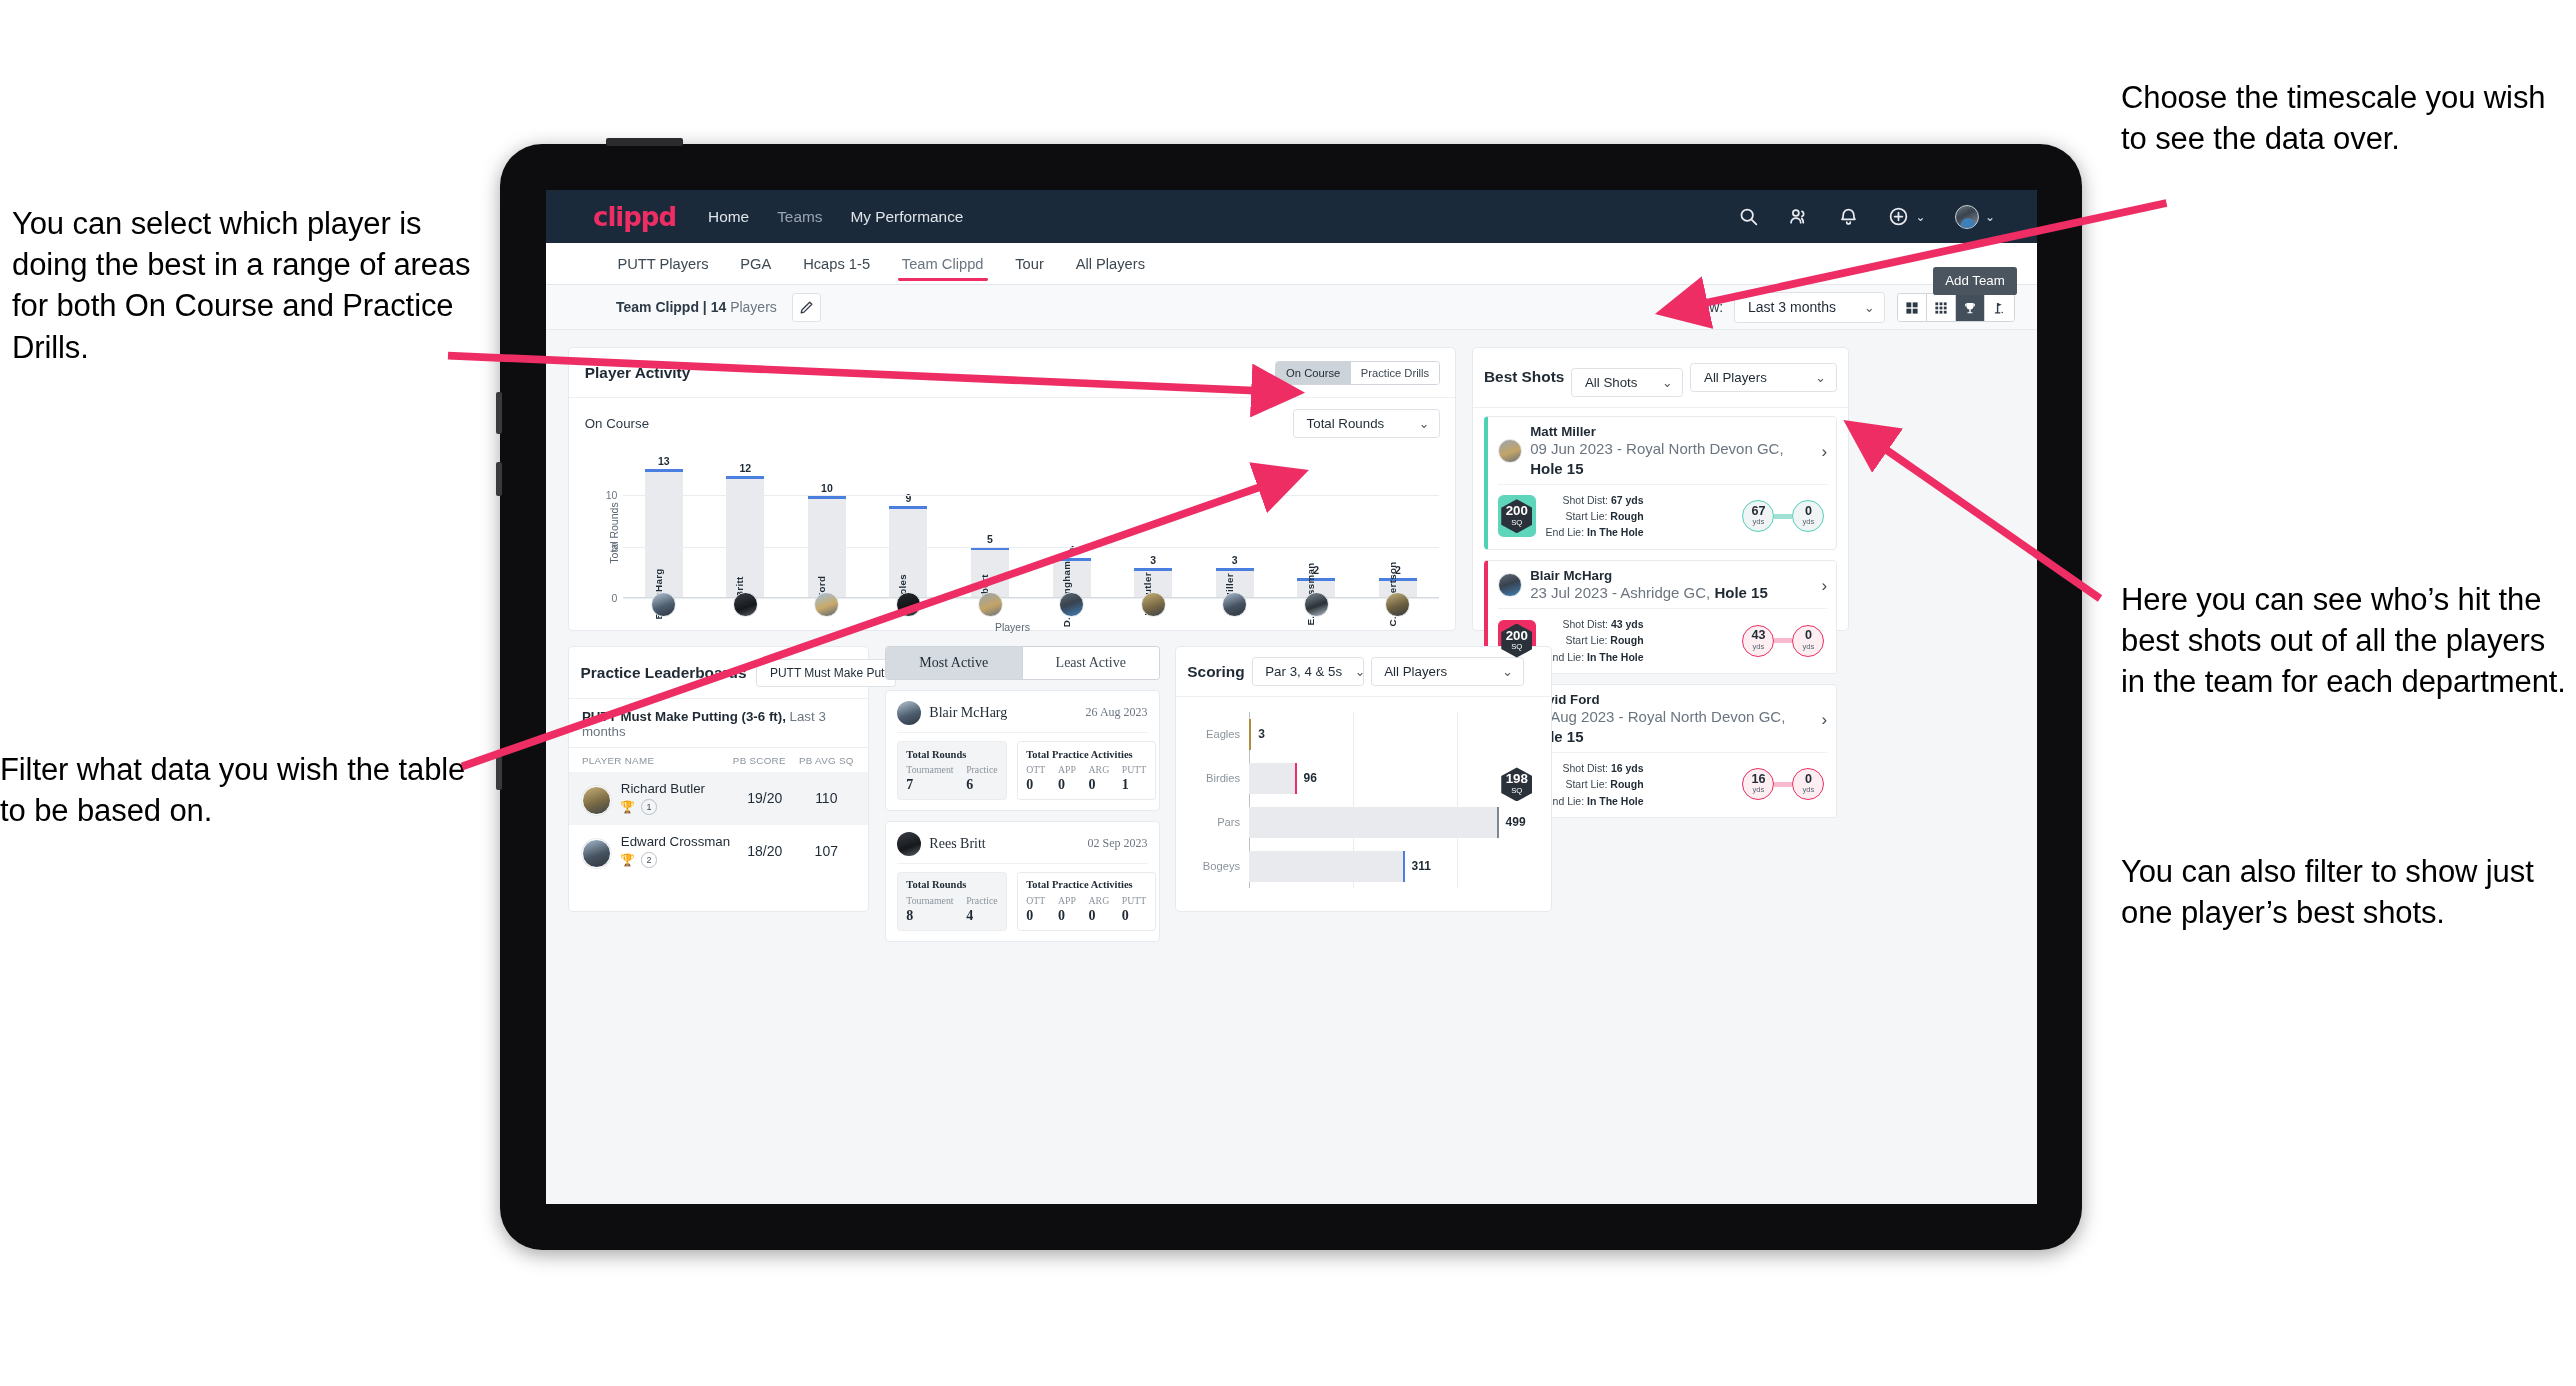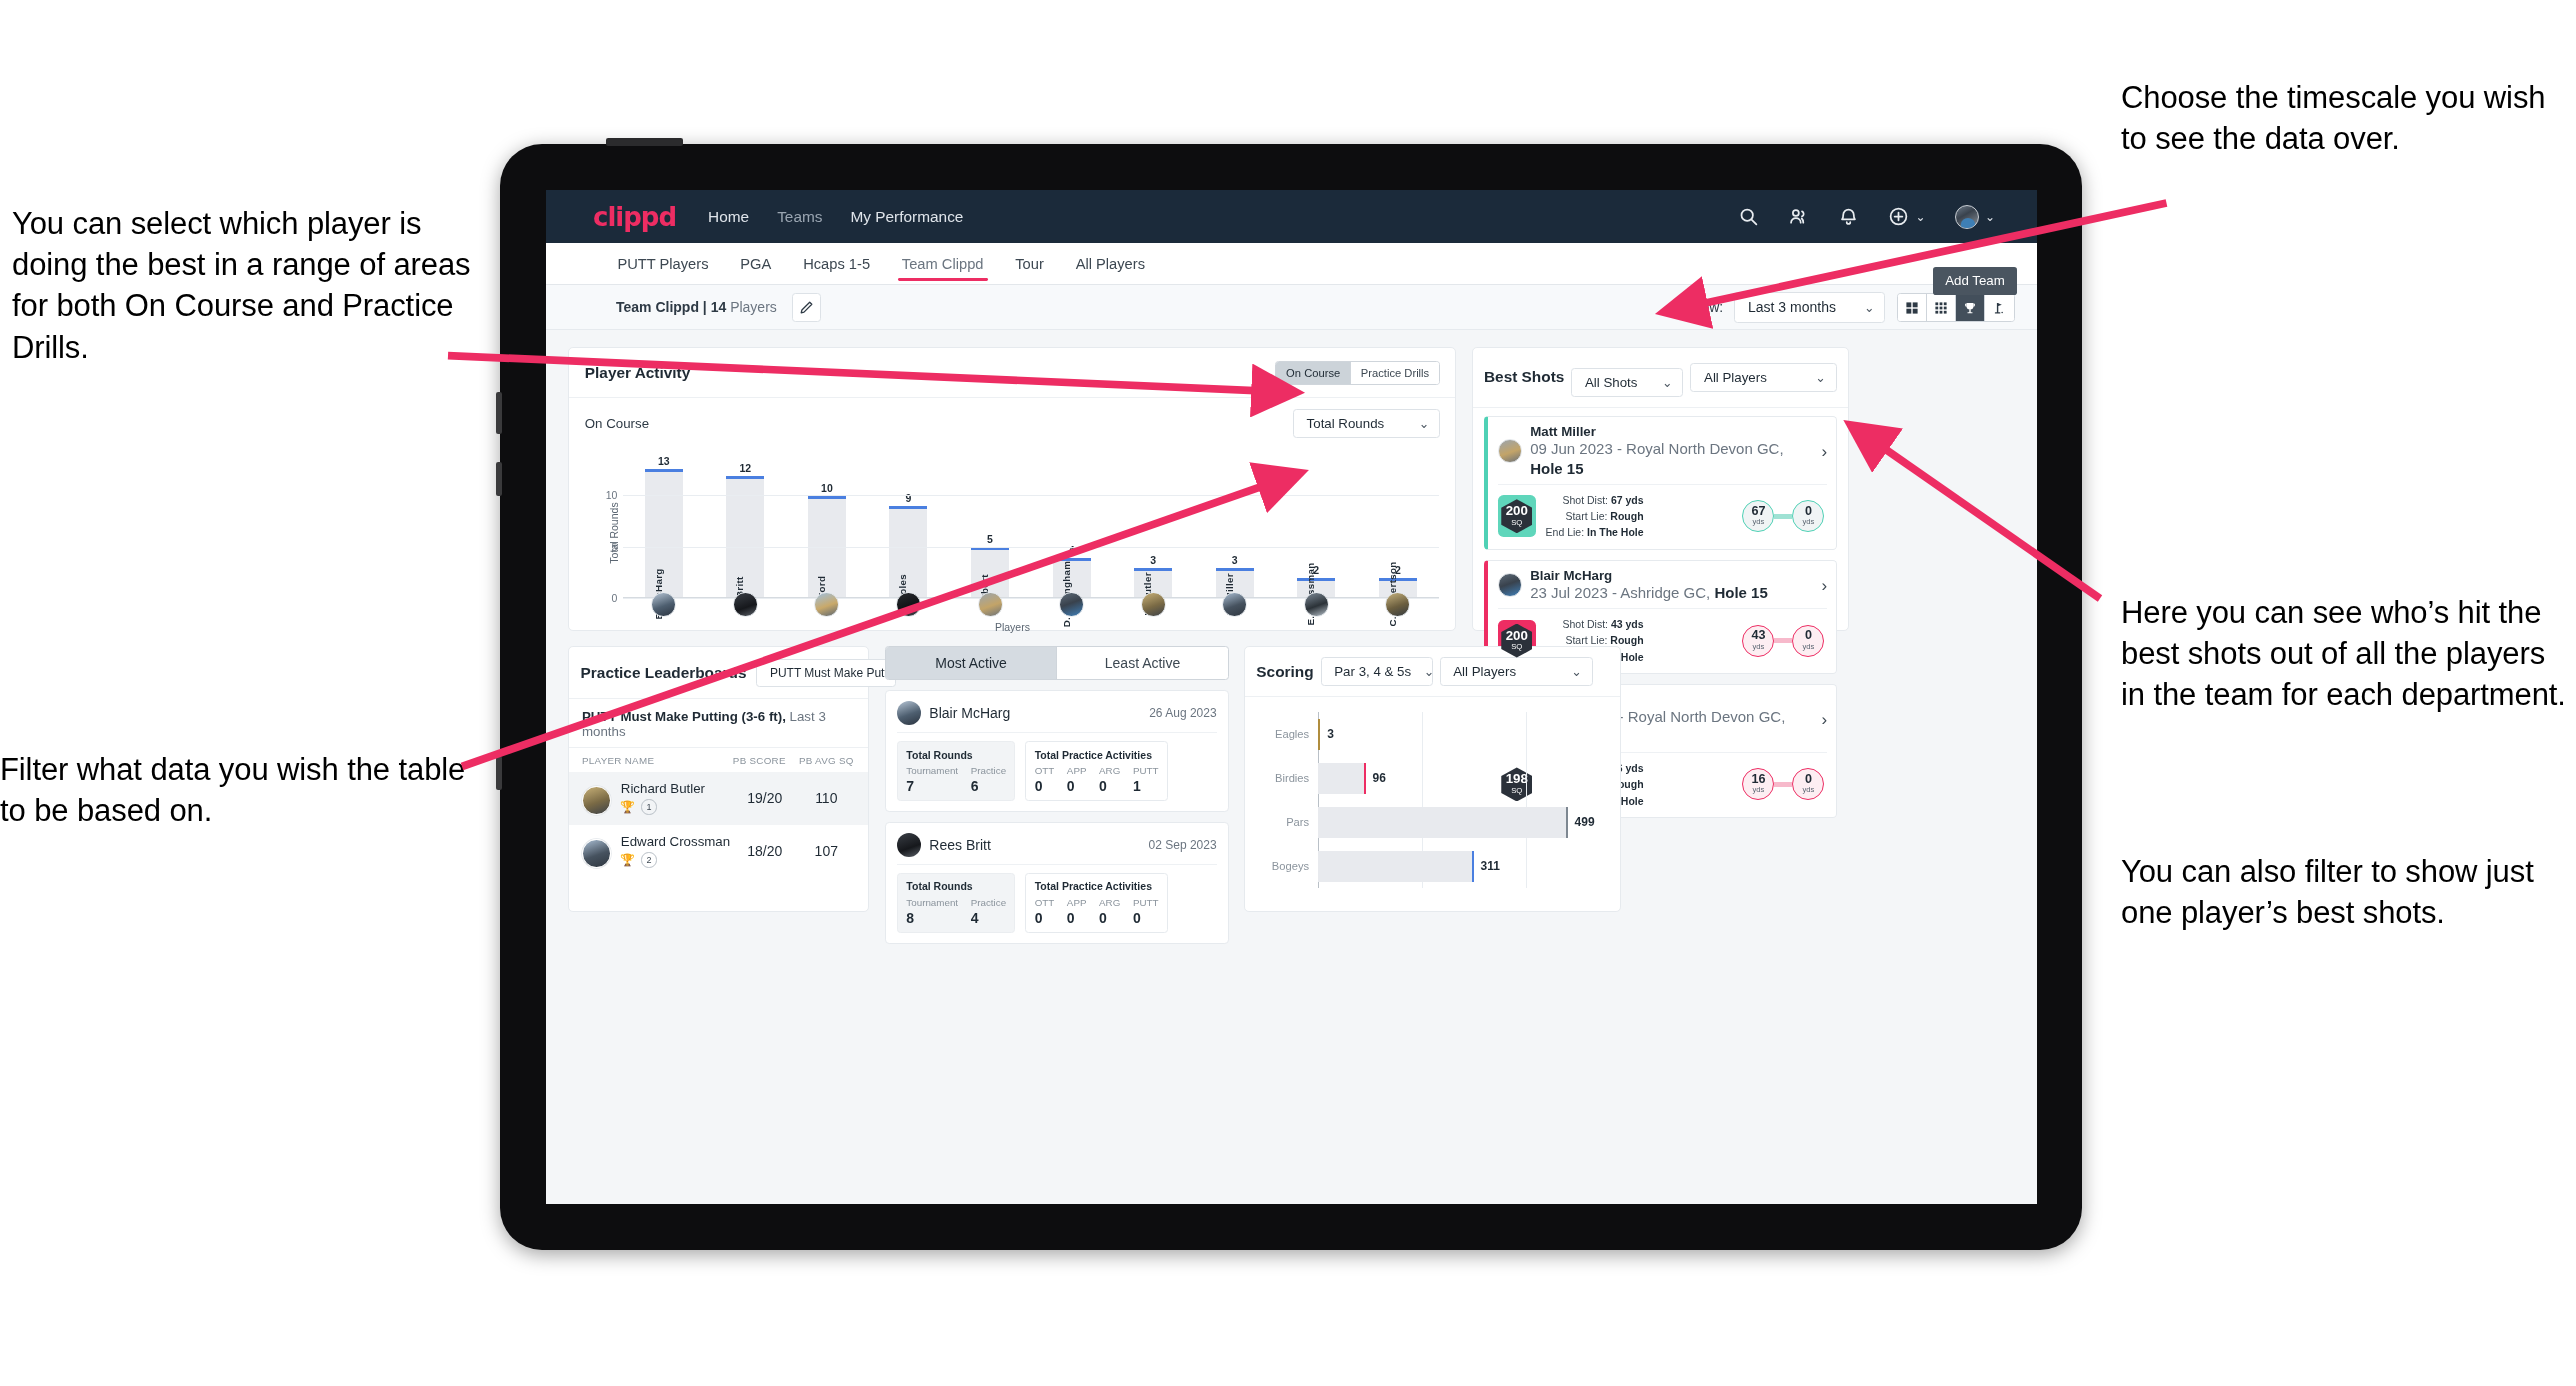--- a/index.html
+++ b/index.html
@@ -17,21 +17,21 @@
     font-family: "Liberation Sans", sans-serif;
     font-size: 31px;
     line-height: 1.33;
     color: #000000;
     font-weight: 400;
     letter-spacing: -0.1px;
   }
   #anno-left-top   { left: 12px;    top: 203px;  width: 490px; }
   #anno-left-bot   { left: 0px;    top: 749px; width: 490px; }
   #anno-right-top  { left: 2121px; top: 77px;  width: 448px; }
-  #anno-right-mid  { left: 2121px; top: 592px;  width: 455px; }
+  #anno-right-mid  { left: 2121px; top: 579px;  width: 455px; }
   #anno-right-bot  { left: 2121px; top: 851px; width: 455px; }
 
   
   .arrow-svg { position: absolute; left: 0; top: 0; width: 2576px; height: 1386px; pointer-events: none; }
 
   
   .tablet {
     position: absolute;
     left: 500px; top: 144px;
     width: 1582px; height: 1106px;
@@ -249,21 +249,21 @@
   }
   .dot-c.teal { background: #f0f4f5; border-color: #4fd1b5; }
   .dot-n { font-size: 12.6px; font-weight: 700; color: #1f2a34; line-height: 1; }
   .dot-u { font-size: 7.7px; color: #5b6672; line-height: 1.4; }
   .dbl-bar { width: 18px; height: 4.9px; background: #f7b9cb; }
   .dbl-bar.teal { background: #9fe2d4; }
 
   
   .row2 { display: flex; gap: 15.4px; margin-top: 15.4px; }
   #practice-lb { width: 301px; height: 266px; }
-  #activity-tabs { width: 344px; height: 266px; border: none; background: transparent; }
+  #activity-tabs { width: 275px; height: 266px; border: none; background: transparent; font-family: Liberation Serif, serif; }
   #scoring { width: 377px; height: 266px; }
 
   #practice-lb .card-head { padding: 11.2px 11.2px; }
   #drill-select { width: 140px; height: 28px; font-size: 12px; margin-left: auto; }
   .lb-sub { padding: 9.8px 12.6px 8.4px; font-size: 13.3px; color: #1f2a34; border-bottom: 0.7px solid #edf0f3; }
   .lb-sub b { font-weight: 700; }
   .lb-sub span { color: #6b7580; }
   .lb-head { display: flex; padding: 7px 12.6px 5.6px; font-size: 9.8px; color: #8b949d; letter-spacing: 0.3px; }
   .lb-c1 { flex: 1; }
   .lb-c2 { width: 64px; text-align: left; }

